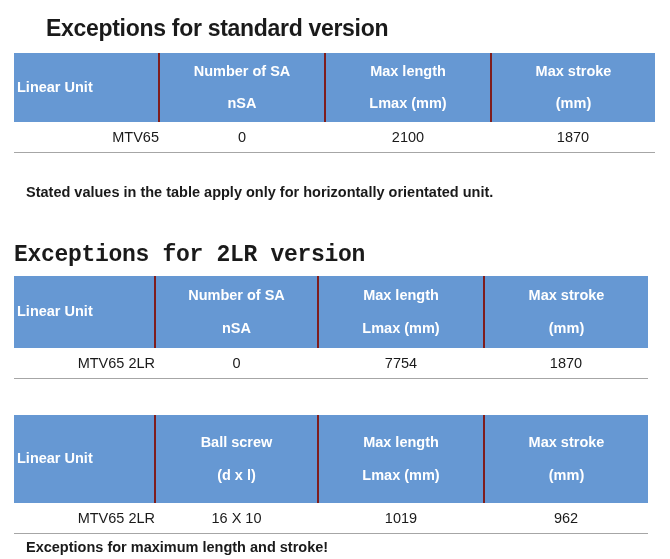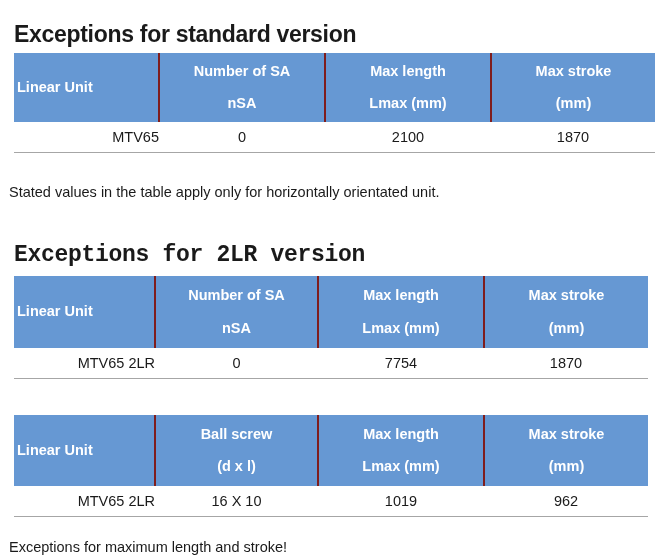--- a/index.html
+++ b/index.html
@@ -83,47 +83,48 @@
     line-height: 1;
   }
   .tbl tbody td.cell-left {
     text-align: right;
     padding-left: 11px;
   }
 
   
   .caption {
     position: absolute;
-    left: 9px;
+    left: 26px;
     font-size: 14.5px;
     color: #1a1a1a;
     white-space: nowrap;
     line-height: 1;
+    font-weight: bold;
   }
 
   
   #table-standard { left: 14px; top: 53px; width: 641px; }
   #table-standard thead th { height: 69px; }
   #table-standard tbody td { height: 30px; }
 
   
   #table-2lr-sa { left: 14px; top: 276px; width: 634px; }
   #table-2lr-sa thead th { height: 72px; }
   #table-2lr-sa tbody td { height: 30px; }
 
   #table-2lr-ballscrew { left: 14px; top: 415px; width: 634px; }
-  #table-2lr-ballscrew thead th { height: 71px; margin-left: 16px; }
+  #table-2lr-ballscrew thead th { height: 88px; margin-left: 16px; }
   #table-2lr-ballscrew tbody td { height: 30px; }
 </style>
 </head>
 <body>
 
 <div class="page">
 
-  <h1 class="section-title" style="top:8px;">Exceptions for standard version</h1>
+  <h1 class="section-title" style="top:2px;margin-left:32px;">Exceptions for standard version</h1>
 
   <table class="tbl" id="table-standard">
     <colgroup>
       <col style="width:145px">
         <col style="width:166px">
       <col style="width:166px">
         <col style="width:164px">
     </colgroup>
     <thead>
       <tr>

